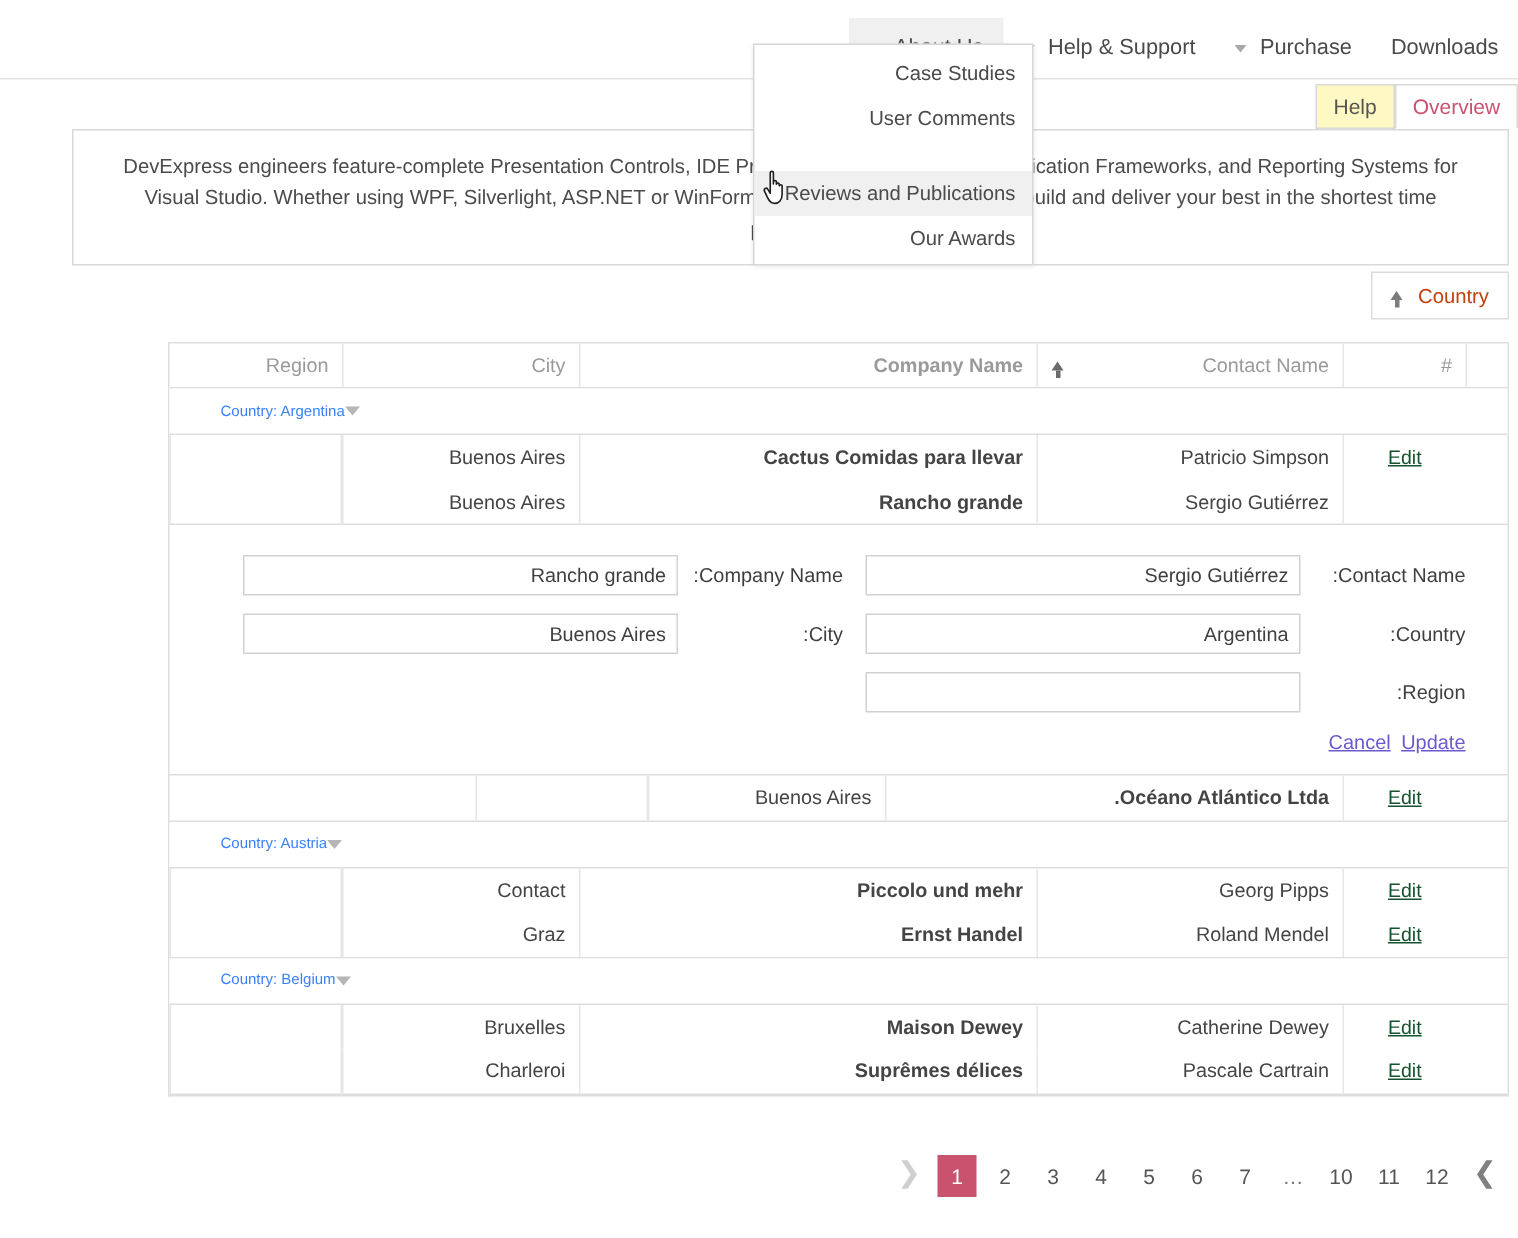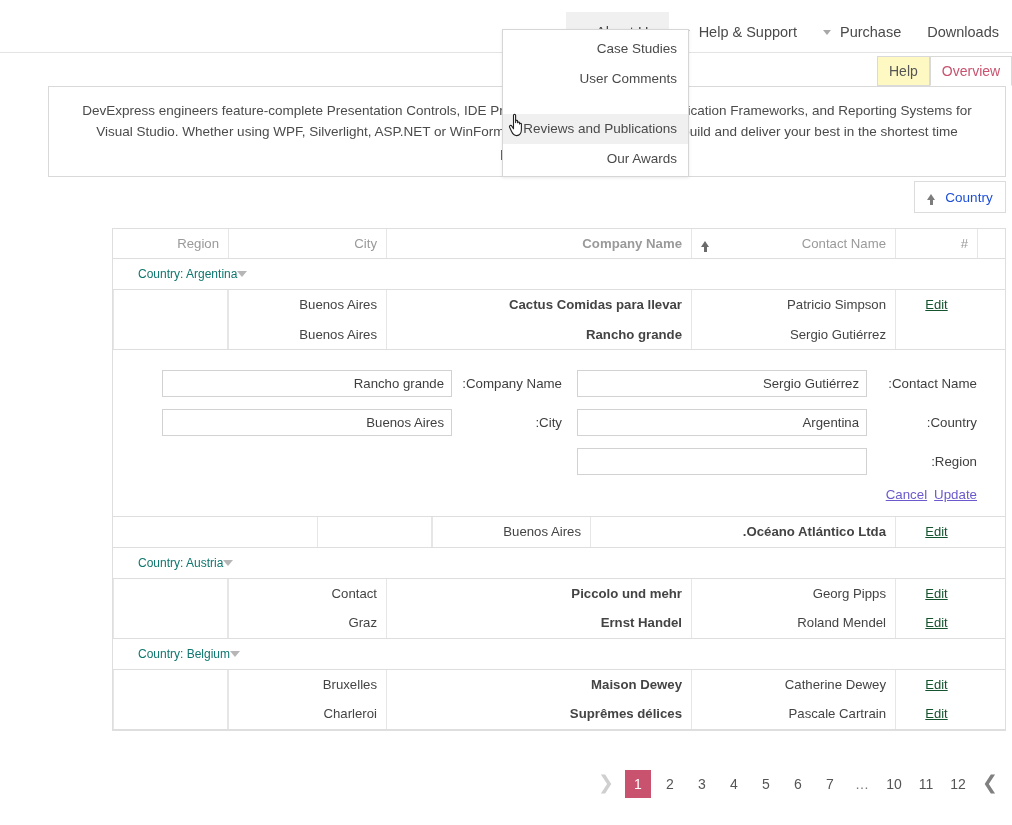--- a/index.html
+++ b/index.html
@@ -147,21 +147,21 @@
     box-sizing: border-box;
     background: #fff;
     display: flex;
     flex-direction: row;
     align-items: center;
     justify-content: center;
     gap: 10px;
     direction: rtl;
     cursor: pointer;
   }
-  .sortchip .lbl { font-size: 13.5px; color: #1d4ed8; }
+  .sortchip .lbl { font-size: 13.5px; color: #c2410c; }
   .arrow-up {
     width: 0; height: 0;
     border-left: 4.5px solid transparent;
     border-right: 4.5px solid transparent;
     border-bottom: 6px solid #7d7d7d;
     position: relative;
   }
   .arrow-up::after {
     content: "";
     position: absolute;
@@ -240,23 +240,23 @@
     border-bottom: 1px solid #dedede;
     display: flex;
     flex-direction: row;
     align-items: center;
     justify-content: flex-end;
     padding-left: 14px;
     box-sizing: border-box;
     background: #fff;
   }
   .group-label {
-    font-size: 12px;
-    color: #0f766e;
-    margin-left: 11px;
+    font-size: 10px;
+    color: #3b82f6;
+    margin-left: 20px;
   }
   .grp-caret {
     width: 0; height: 0;
     border-left: 5.5px solid transparent;
     border-right: 5.5px solid transparent;
     border-top: 6.5px solid #b6b6b6;
     cursor: pointer;
   }
 
   .data-block {

